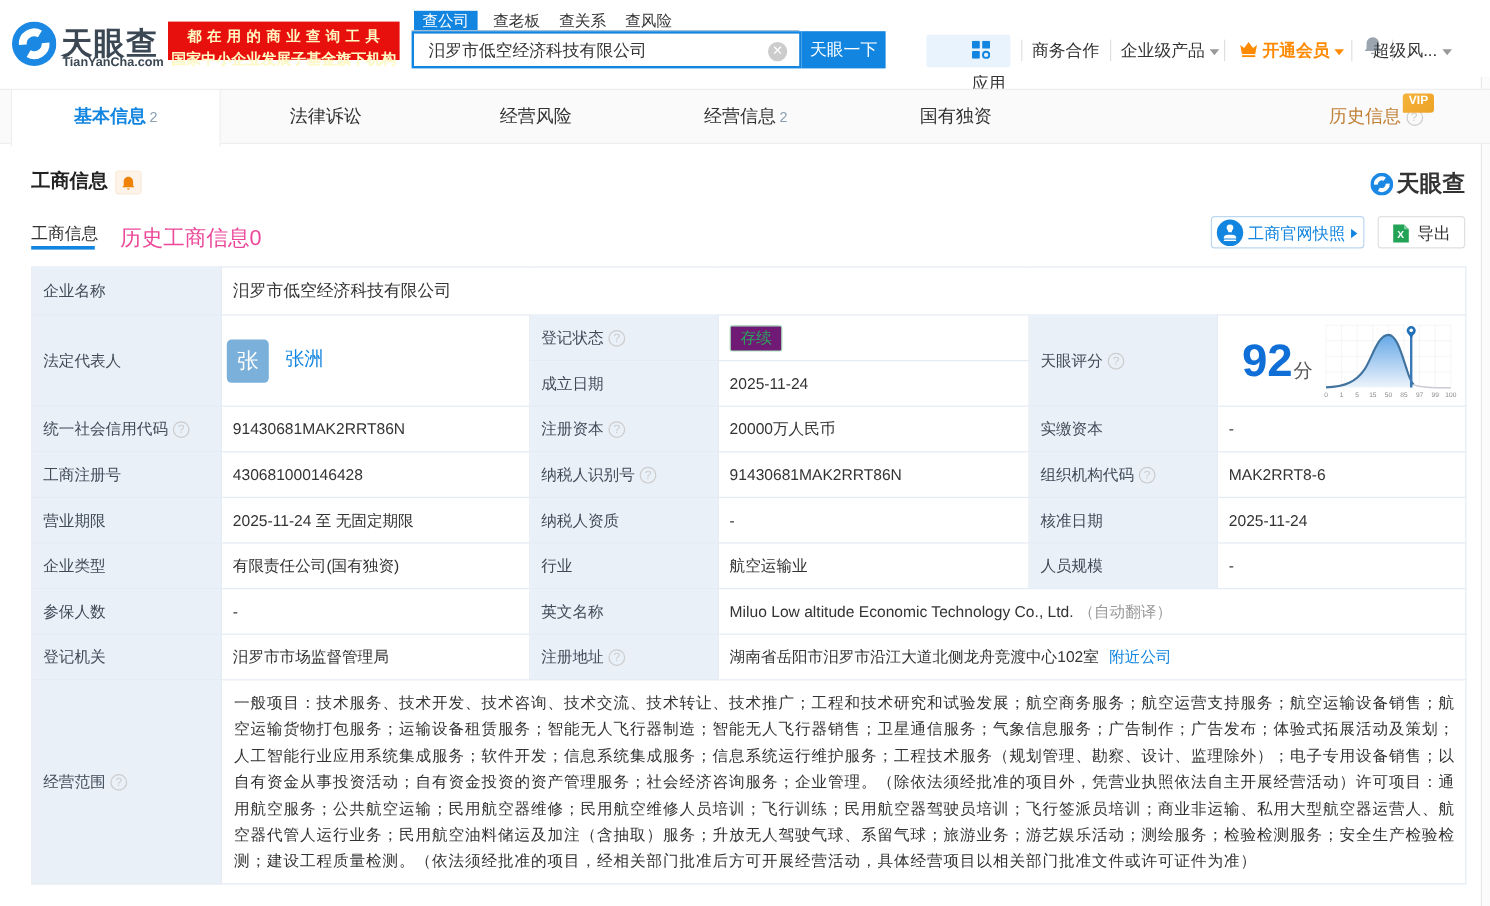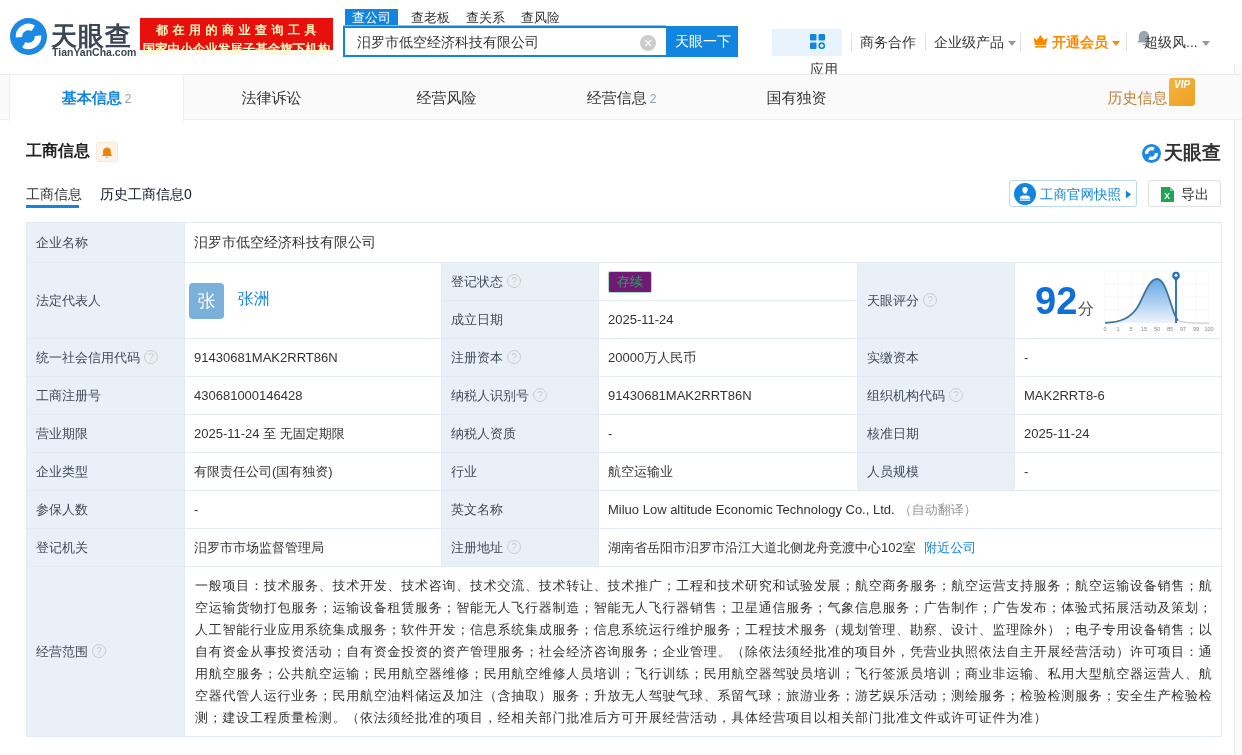--- a/index.html
+++ b/index.html
@@ -30,30 +30,30 @@
 .caret { display:inline-block; width:0; height:0; border-left:4px solid transparent; border-right:4px solid transparent; border-top:5px solid #666; vertical-align:middle; margin-left:4px; }
 .caret.gray { border-top-color:#999; }
 .caret.orange { border-top-color:#ff8a00; }
 
 
 #tabbar { position:absolute; left:0; top:74px; width:1242px; height:46px; background:#fafafa; border-top:1px solid #eee; border-bottom:1px solid #eee; }
 .mtab { position:absolute; top:0; height:46px; line-height:45px; text-align:center; font-size:15px; color:#333; }
 .mtab.active { background:#fff; border-left:1px solid #eee; border-right:1px solid #eee; color:#1285e0; font-weight:bold; height:47px; }
 .mtab .cnt { font-size:12px; color:#8ca0b3; margin-left:3px; font-weight:normal; }
 .mtab.vip { color:#bf7e33; }
-.vipbadge { position:absolute; background:linear-gradient(135deg,#f5b33b,#eda224); color:#fff; font-size:10px; font-weight:bold; font-style:italic; border-radius:3px 3px 3px 0; padding:0px 5px; height:28px; line-height:14px; top:3px; }
+.vipbadge { position:absolute; background:linear-gradient(135deg,#f5b33b,#eda224); color:#fff; font-size:10px; font-weight:bold; border-radius:3px 3px 3px 0; padding:0px 5px; height:16px; line-height:14px; top:3px; }
 .qmark { display:inline-block; width:14px; height:14px; border:1px solid #ccc; border-radius:50%; color:#ccc; font-size:10px; line-height:13px; text-align:center; vertical-align:1px; margin-left:4px; }
 
 
 #sectitle { position:absolute; left:26px; top:141px; font-size:16px; font-weight:bold; color:#222; }
 #bellbox { position:absolute; left:96px; top:142px; width:22px; height:20px; background:#fdf3e8; border:1px solid #f8ead8; border-radius:3px; text-align:center; }
 #wmlogo { position:absolute; left:1142px; top:140px; }
 #subtab1 { position:absolute; left:26px; top:186px; font-size:14px; color:#333; }
 #subtab1line { position:absolute; left:26px; top:205px; width:53px; height:3px; background:#1285e0; }
-#subtab2 { position:absolute; left:100px; top:186px; font-size:14px; color:#0f172a; }
+#subtab2 { position:absolute; left:100px; top:186px; font-size:18px; color:#ec4899; }
 #snapbtn { position:absolute; left:1009px; top:180px; width:128px; height:27px; border:1px solid #bcd7f0; border-radius:3px; background:#fff; }
 #snapbtn .txt { position:absolute; left:30px; top:5px; font-size:13.5px; color:#1285e0; }
 #exportbtn { position:absolute; left:1148px; top:180px; width:73px; height:27px; border:1px solid #e0e0e0; border-radius:3px; background:#fff; }
 #exportbtn .txt { position:absolute; left:32px; top:5px; font-size:14px; color:#333; }
 
 
 #tbl { position:absolute; left:26px; top:222px; width:1195px; border-collapse:collapse; table-layout:fixed; }
 #tbl td { border:1px solid #e4ebf3; font-size:13px; color:#333; padding:2px 9px; vertical-align:middle; }
 #tbl td.lbl { background:#e9f0f8; color:#414b58; }
 #tbl td.val { background:#fff; }

